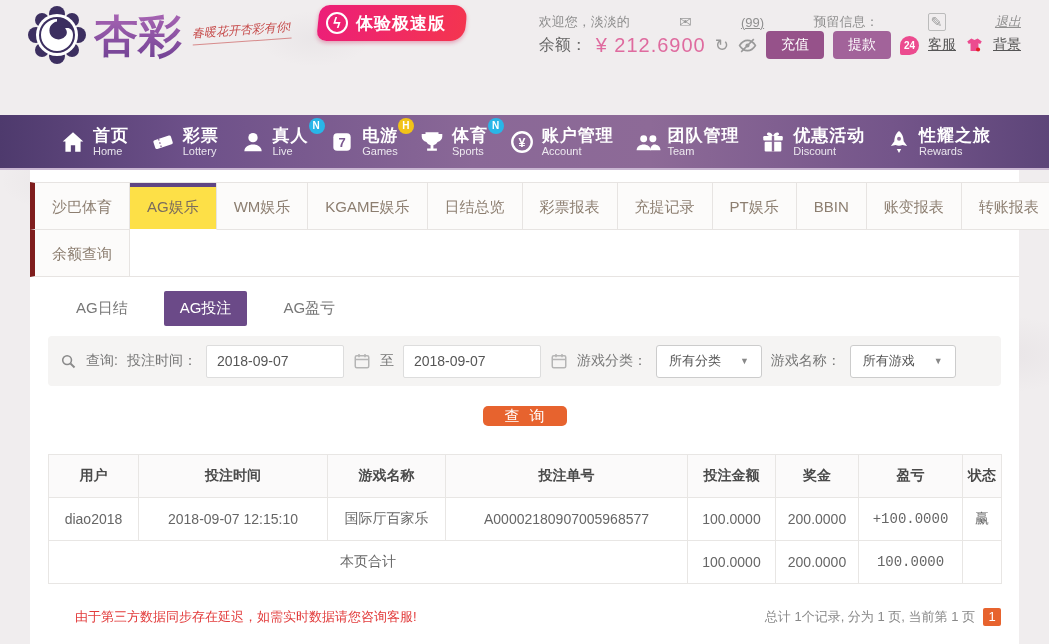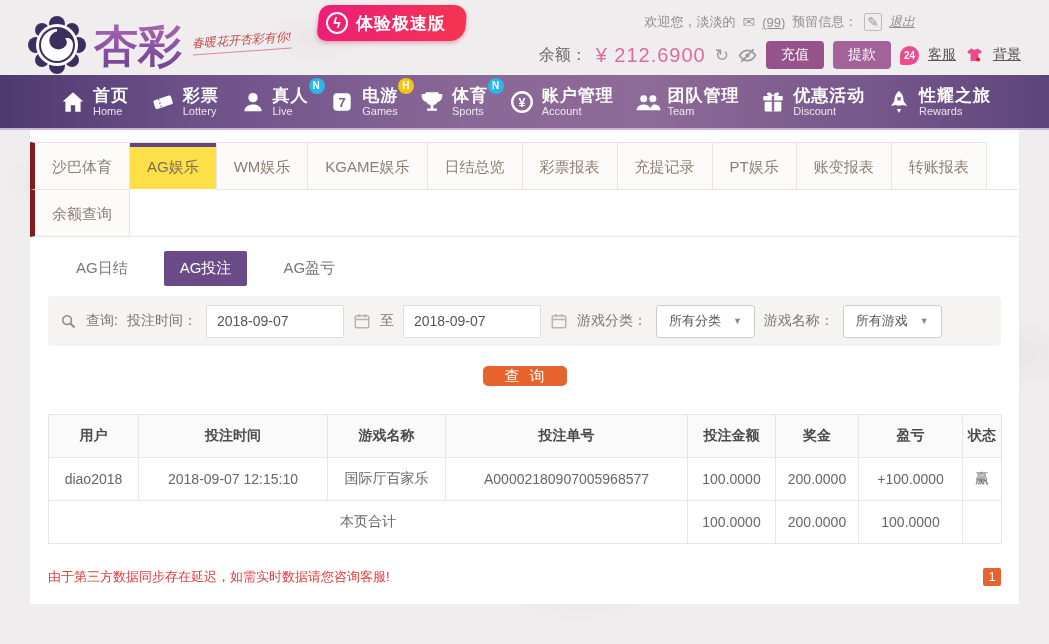--- a/index.html
+++ b/index.html
@@ -8,58 +8,58 @@
     background:#f0edee;
     background-image:
       radial-gradient(ellipse 90px 45px at 6% 28%, rgba(120,100,120,.05), transparent 70%),
       radial-gradient(ellipse 110px 55px at 96% 55%, rgba(120,100,120,.06), transparent 70%),
       radial-gradient(ellipse 100px 50px at 55% 92%, rgba(120,100,120,.04), transparent 70%),
       radial-gradient(ellipse 80px 40px at 30% 6%, rgba(120,100,120,.05), transparent 70%);
   }
 
   
   .hdr { position:relative; height:75px; }
-  .logo { position:absolute; left:28px; top:16px; display:flex; align-items:flex-start; cursor:pointer; }
+  .logo { position:absolute; left:28px; top:6px; display:flex; align-items:flex-start; cursor:pointer; }
   .logo-text { font-size:44px; font-weight:bold; line-height:60px; margin-left:8px;
     color:#7d4697; background:linear-gradient(180deg,#b06ab8,#6a3d90);
     -webkit-background-clip:text; background-clip:text; -webkit-text-fill-color:transparent; }
   .logo-tag { font-size:12px; color:#c64a4a; font-style:italic; margin:16px 0 0 10px; transform:rotate(-4deg); border-bottom:1px solid rgba(198,74,74,.6); padding-bottom:2px; }
   .speed-btn { position:absolute; left:318px; top:5px; height:36px; padding:0 20px 0 8px;
     background:linear-gradient(100deg,#ec1e79,#f4354f); border-radius:10px 14px 14px 10px;
     transform:skewX(-6deg); display:flex; align-items:center; gap:8px; cursor:pointer;
     box-shadow:0 2px 4px rgba(200,20,80,.35); }
   .speed-btn > * { transform:skewX(6deg); }
   .bolt { width:22px; height:22px; border:2px solid #fff; border-radius:50%; color:#fff;
     font-size:14px; font-weight:bold; text-align:center; line-height:19px; }
   .speed-label { color:#fff; font-size:17px; font-weight:bold; letter-spacing:1px; }
 
   .top-right { position:absolute; right:28px; top:0; text-align:right; }
-  .welcome-row { margin-top:13px; display:flex; justify-content:center; align-items:center; gap:7px;
+  .welcome-row { margin-top:13px; display:flex; justify-content:space-between; align-items:center; gap:7px;
     font-size:13px; color:#8f8f8f; }
   .mail-glyph { font-size:15px; color:#9a9a9a; cursor:pointer; }
   .mail-count { text-decoration:underline; cursor:pointer; color:#8f8f8f; }
   .edit-glyph { font-size:14px; color:#9a9a9a; border:1px solid #bbb; border-radius:2px; padding:0 2px; cursor:pointer; }
   .logout { font-style:italic; text-decoration:underline; cursor:pointer; color:#8f8f8f; }
-  .balance-row { margin-top:10px; display:flex; justify-content:flex-end; align-items:center; gap:9px; }
+  .balance-row { display:flex; justify-content:flex-end; align-items:center; gap:9px; }
   .bal-label { font-size:16px; color:#666; }
   .bal-value { font-size:20px; color:#df6b9f; letter-spacing:1px; }
   .refresh-glyph { font-size:17px; color:#999; cursor:pointer; }
   .icon-btn { cursor:pointer; display:inline-flex; align-items:center; }
   .pill-btn { border:none; color:#fff; font-size:14px; padding:5px 15px; border-radius:4px; cursor:pointer; font-family:inherit; }
   .pill-deposit { background:#96528a; }
   .pill-withdraw { background:#a2639a; }
   .svc-badge { width:19px; height:19px; background:#ec4b8f; border-radius:50% 50% 50% 10%;
     color:#fff; font-size:10px; font-weight:bold; text-align:center; line-height:19px; cursor:pointer; }
   .hdr-link { font-size:14px; color:#555; text-decoration:underline; cursor:pointer; }
 
   
   .nav { height:55px; display:flex; align-items:center; justify-content:space-between;
     padding:0 58px 0 60px;
     background:linear-gradient(90deg,#4e3a6d 0%,#6d5089 18%,#8a6897 45%,#8d6a97 62%,#74558a 85%,#5d4579 100%);
-    border-bottom:2px solid #c9b6d2; }
+    border-bottom:2px solid #c9b6d2;margin-top:40px; }
   .nav-item { display:flex; align-items:center; gap:7px; color:#fff; cursor:pointer; }
   .nav-icn { width:26px; height:26px; flex:0 0 auto; }
   .nav-zh { font-size:17px; font-weight:bold; letter-spacing:1px; position:relative; line-height:19px; }
   .nav-en { font-size:11px; color:rgba(255,255,255,.85); line-height:13px; }
   .nav-badge { position:absolute; top:-8px; right:-16px; width:16px; height:16px; border-radius:50%;
     font-size:10px; font-weight:bold; color:#fff; text-align:center; line-height:16px; }
   .badge-N { background:#29b6e8; }
   .badge-H { background:#f2c318; }
 
   
@@ -78,34 +78,34 @@
   .subtabs { margin:14px 0 0 30px; display:flex; align-items:center; gap:20px; height:35px; }
   .subtab { padding:8px 16px; font-size:15px; color:#777; cursor:pointer; border-radius:2px; }
   .subtab.active { background:#6b4a88; color:#fff; }
 
   .query-panel { margin:10px 18px 0; height:50px; background:#f5f4f3; border-radius:4px;
     display:flex; align-items:center; padding:0 12px; gap:9px; font-size:14px; color:#777; }
   .q-input { width:138px; height:33px; border:1px solid #ddd; border-radius:2px; padding:0 10px;
     font-size:14px; color:#555; font-family:inherit; background:#fff; }
   .cal-icn { width:18px; height:18px; cursor:pointer; }
   .q-select { height:33px; background:#fff; border:1px solid #ccc; border-radius:3px;
-    display:flex; align-items:center; gap:12px; padding:0 12px; font-size:13px; color:#555; cursor:pointer; }
+    display:flex; align-items:center; gap:19px; padding:0 12px; font-size:13px; color:#555; cursor:pointer; }
   .q-caret { font-size:9px; color:#888; }
 
   .search-btn { display:block; margin:20px auto 0; width:84px; height:20px; border:none;
     background:#e7632e; color:#fff; font-size:15px; letter-spacing:3px; border-radius:5px;
     cursor:pointer; font-family:inherit; padding-left:3px; }
 
   .report { margin:28px 18px 0; border-collapse:collapse; width:953px; table-layout:fixed; font-size:14px; }
   .report th { border:1px solid #e8e6e4; height:43px; color:#4a4a4a; font-size:14px; background:#fbfafa; font-weight:bold; }
   .report td { border:1px solid #e8e6e4; height:43px; text-align:center; color:#666; }
-  .green { color:#2e9e4c; }
+  .green { color:#2e9e4c;font-family:Liberation Mono, monospace; }
 
   .foot-row { margin:24px 18px 0; display:flex; justify-content:space-between; align-items:center; }
-  .notice { color:#e23b3b; font-size:13px; }
+  .notice { color:#e23b3b; font-size:13px;margin-left:27px; }
   .pager { display:flex; align-items:center; gap:8px; color:#888; font-size:13px; }
   .page-box { width:18px; height:18px; background:#e7632e; color:#fff; font-size:13px;
     text-align:center; line-height:18px; border-radius:2px; cursor:pointer; }
 </style>
 </head>
 <body>
 
 <div class="page">
 
   <div class="hdr">
@@ -272,20 +272,21 @@
 
     <div class="tabs-row">
       <div class="tab">沙巴体育</div>
       <div class="tab active">AG娱乐</div>
       <div class="tab">WM娱乐</div>
       <div class="tab">KGAME娱乐</div>
       <div class="tab">日结总览</div>
       <div class="tab">彩票报表</div>
       <div class="tab">充提记录</div>
       <div class="tab">PT娱乐</div>
+      <div class="tab">BBIN</div>
       <div class="tab">账变报表</div>
       <div class="tab">转账报表</div>
 
       <div class="tab-filler"></div>
     </div>
     <div class="tabs-row tabs-row2">
       <div class="tab">余额查询</div>
       <div class="tab-filler"></div>
     </div>
 
@@ -371,18 +372,19 @@
           <td>200.0000</td>
           <td class="green">100.0000</td>
           <td></td>
         </tr>
       </tbody>
     </table>
 
     <div class="foot-row">
       <div class="notice">由于第三方数据同步存在延迟，如需实时数据请您咨询客服!</div>
       <div class="pager">
+        <span>总计 1个记录, 分为 1 页, 当前第 1 页</span>
         <span class="page-box">1</span>
       </div>
     </div>
 
   </div>
 </div>
 
 </body></html>

